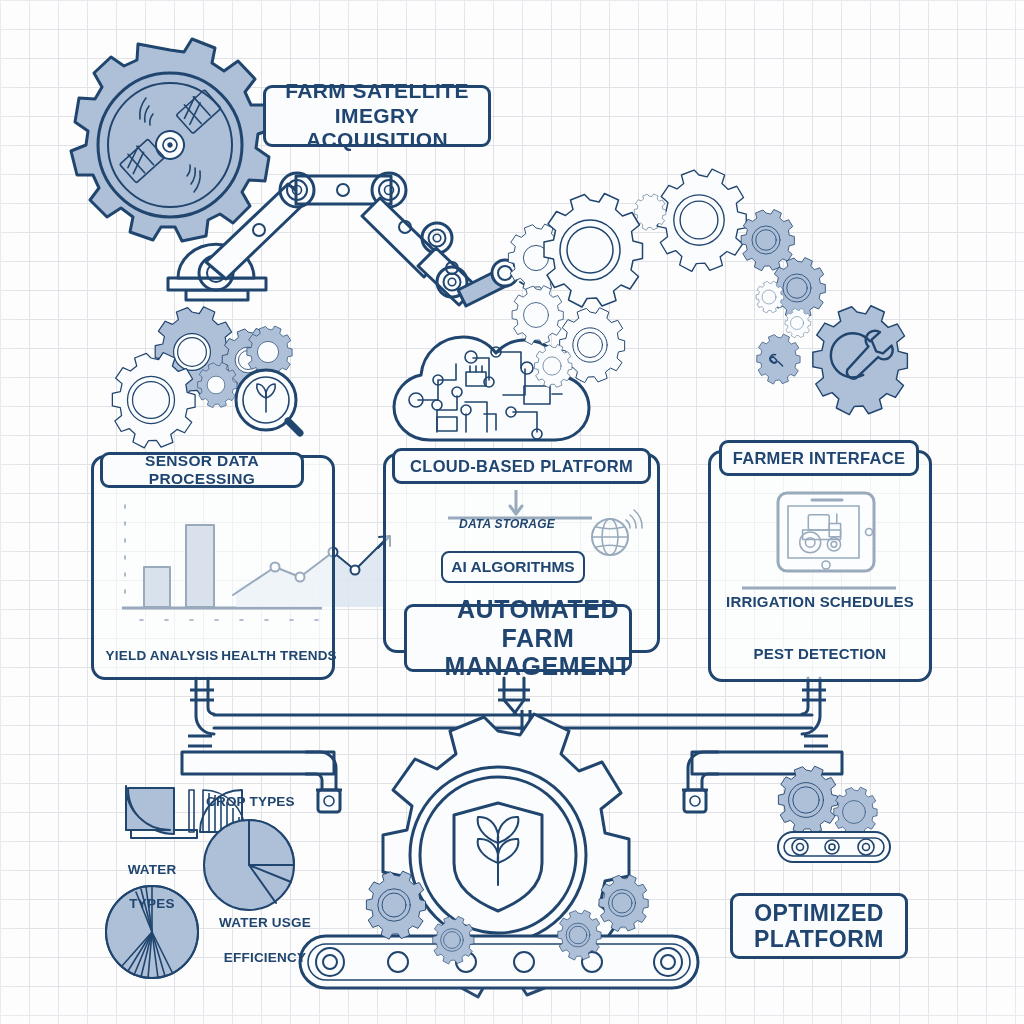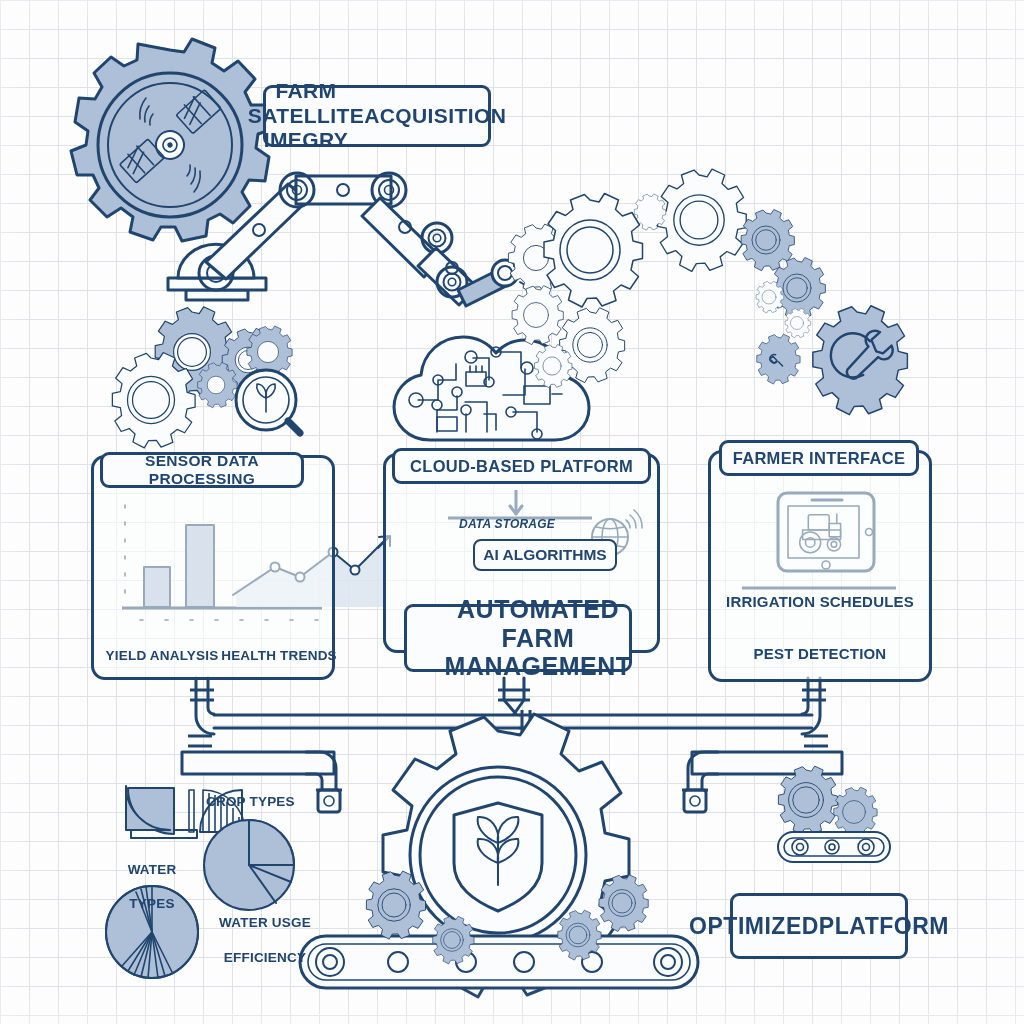--- a/index.html
+++ b/index.html
@@ -507,36 +507,36 @@
       <line x1="516" y1="490" x2="516" y2="512" stroke="#20456e" stroke-width="3"></line>
       <path d="M510,506 L516,514 L522,506" fill="none" stroke="#20456e" stroke-width="3" stroke-linecap="round" stroke-linejoin="round"></path>
       <line x1="448" y1="518" x2="592" y2="518" stroke="#20456e" stroke-width="3"></line>
     </g>
   </svg>
 
   <div class="panel" style="left:91px;top:455px;width:244px;height:225px;"></div>
   <div class="panel" style="left:383px;top:453px;width:277px;height:200px;"></div>
   <div class="panel" style="left:708px;top:450px;width:224px;height:232px;"></div>
 
-  <div class="box title-box" style="left:263px;top:85px;width:228px;height:62px;flex-direction:row;">
+  <div class="box title-box" style="left:263px;top:85px;width:228px;height:62px;flex-direction:column;">
     <span>FARM SATELLITE IMEGRY</span>
     <span>ACQUISITION</span>
   </div>
 
   <div class="box hdr-box" style="left:100px;top:452px;width:204px;height:36px;font-size:15.5px;">
     <span>SENSOR DATA PROCESSING</span>
   </div>
   <div class="lbl plain-sm" style="left:100px;top:648px;width:124px;">YIELD ANALYSIS</div>
   <div class="lbl plain-sm" style="left:218px;top:648px;width:122px;">HEALTH TRENDS</div>
 
   <div class="box hdr-box" style="left:392px;top:448px;width:259px;height:36px;font-size:16.5px;">
     <span>CLOUD-BASED PLATFORM</span>
   </div>
   <div class="lbl plain" style="left:424px;top:518px;width:166px;font-size:12px;font-style:italic;">DATA STORAGE</div>
-  <div class="box pill" style="left:441px;top:539px;width:144px;height:32px;margin-left:32px;">
+  <div class="box pill" style="left:441px;top:551px;width:144px;height:32px;">
     <span>AI ALGORITHMS</span>
   </div>
   <div class="box big-ttl" style="left:404px;top:604px;width:228px;height:68px;flex-direction:column;padding-left:40px;">
     <span>AUTOMATED FARM</span>
     <span>MANAGEMENT</span>
   </div>
 
   <div class="box hdr-box" style="left:719px;top:440px;width:200px;height:36px;font-size:16.5px;">
     <span>FARMER INTERFACE</span>
   </div>
@@ -546,18 +546,18 @@
   <div class="lbl plain-sm" style="left:206px;top:794px;width:106px;text-align:left;">CROP TYPES</div>
   <div class="lbl plain-sm" style="left:110px;top:845px;width:84px;line-height:1.25;">
     <span>WATER</span><br>
     <span>TYPES</span>
   </div>
   <div class="lbl plain-sm" style="left:208px;top:896px;width:114px;line-height:1.3;">
     <span>WATER USGE</span><br>
     <span>EFFICIENCY</span>
   </div>
 
-  <div class="box big-ttl" style="left:730px;top:893px;width:178px;height:66px;flex-direction:row;font-size:23px;">
+  <div class="box big-ttl" style="left:730px;top:893px;width:178px;height:66px;flex-direction:column;font-size:23px;">
     <span>OPTIMIZED</span>
     <span>PLATFORM</span>
   </div>
 
 </div>
 
 </body></html>

